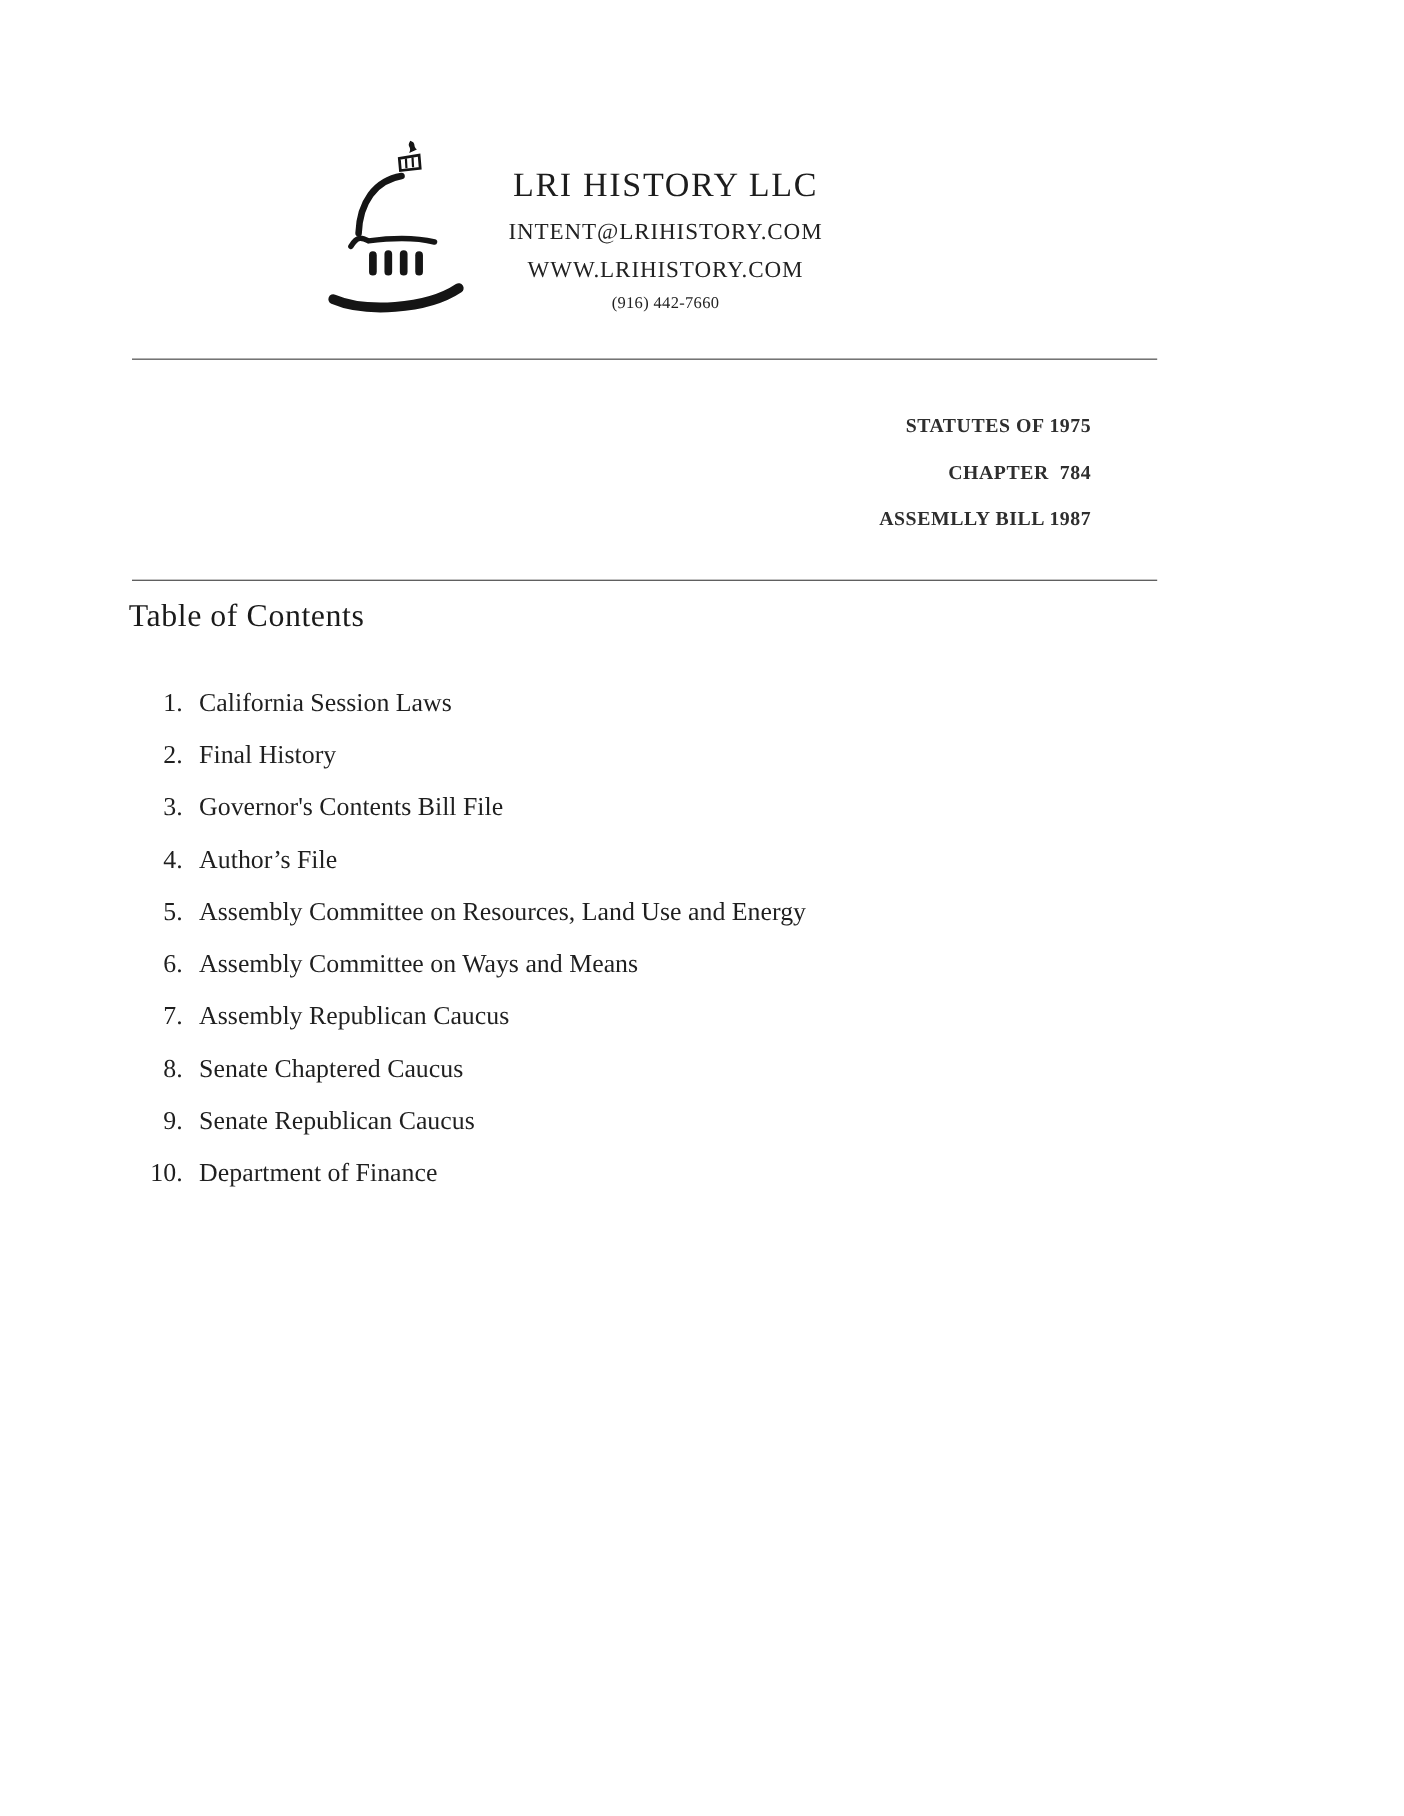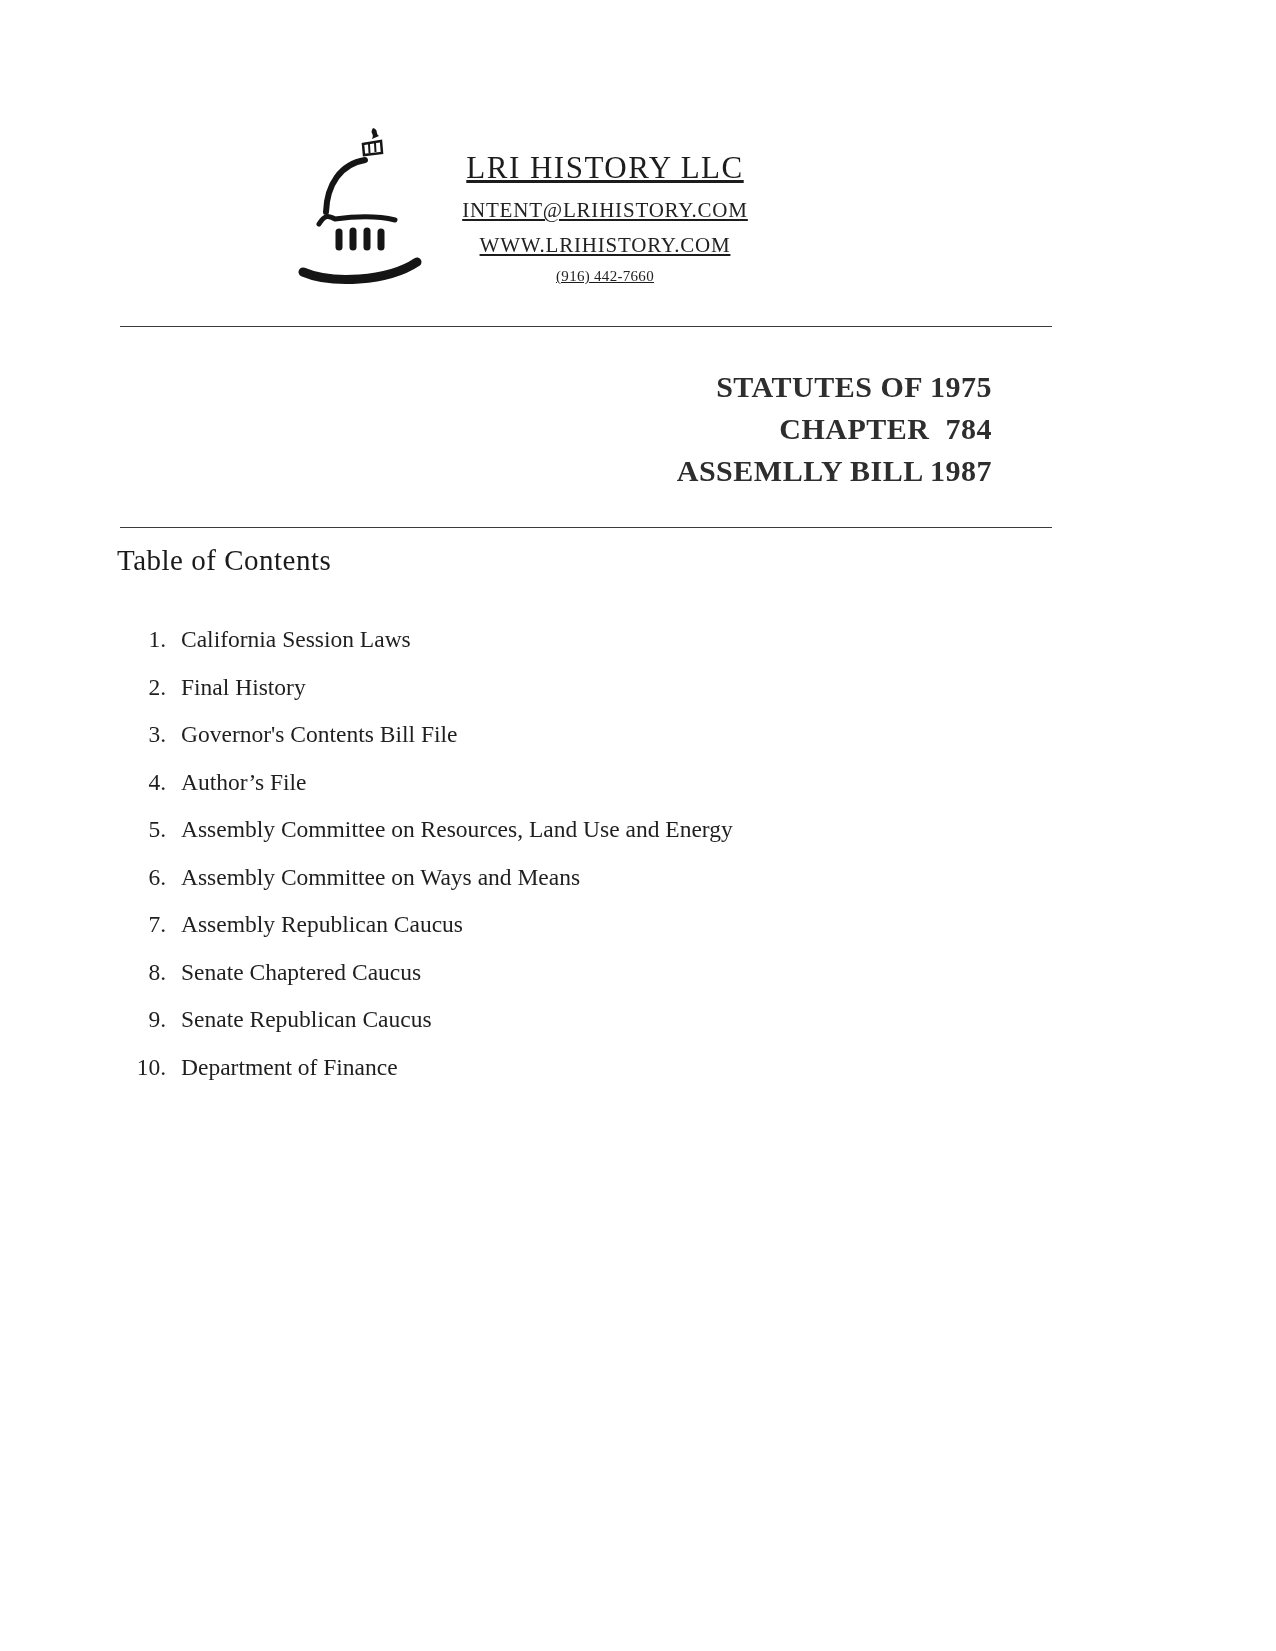--- a/index.html
+++ b/index.html
@@ -24,21 +24,20 @@
     top: 120px;
     width: 150px;
     height: 180px;
   }
   .header-text {
     position: absolute;
     left: 430px;
     top: 150px;
     width: 350px;
     text-align: center;
-    text-decoration: underline;
   }
   .company-title {
     font-size: 31px;
     letter-spacing: 1.5px;
     color: #1d1d1d;
     margin-bottom: 12px;
     white-space: nowrap;
   }
   .contact-line {
     font-size: 21px;
@@ -66,21 +65,21 @@
 
   
   .statute-block {
     position: absolute;
     left: 560px;
     top: 366px;
     width: 432px;
     text-align: right;
   }
   .statute-line {
-    font-size: 30px;
+    font-size: 18px;
     font-weight: bold;
     color: #2e2e2e;
     line-height: 42px;
     white-space: pre;
     letter-spacing: 0.5px;
   }
 
   
   .toc-title {
     position: absolute;

